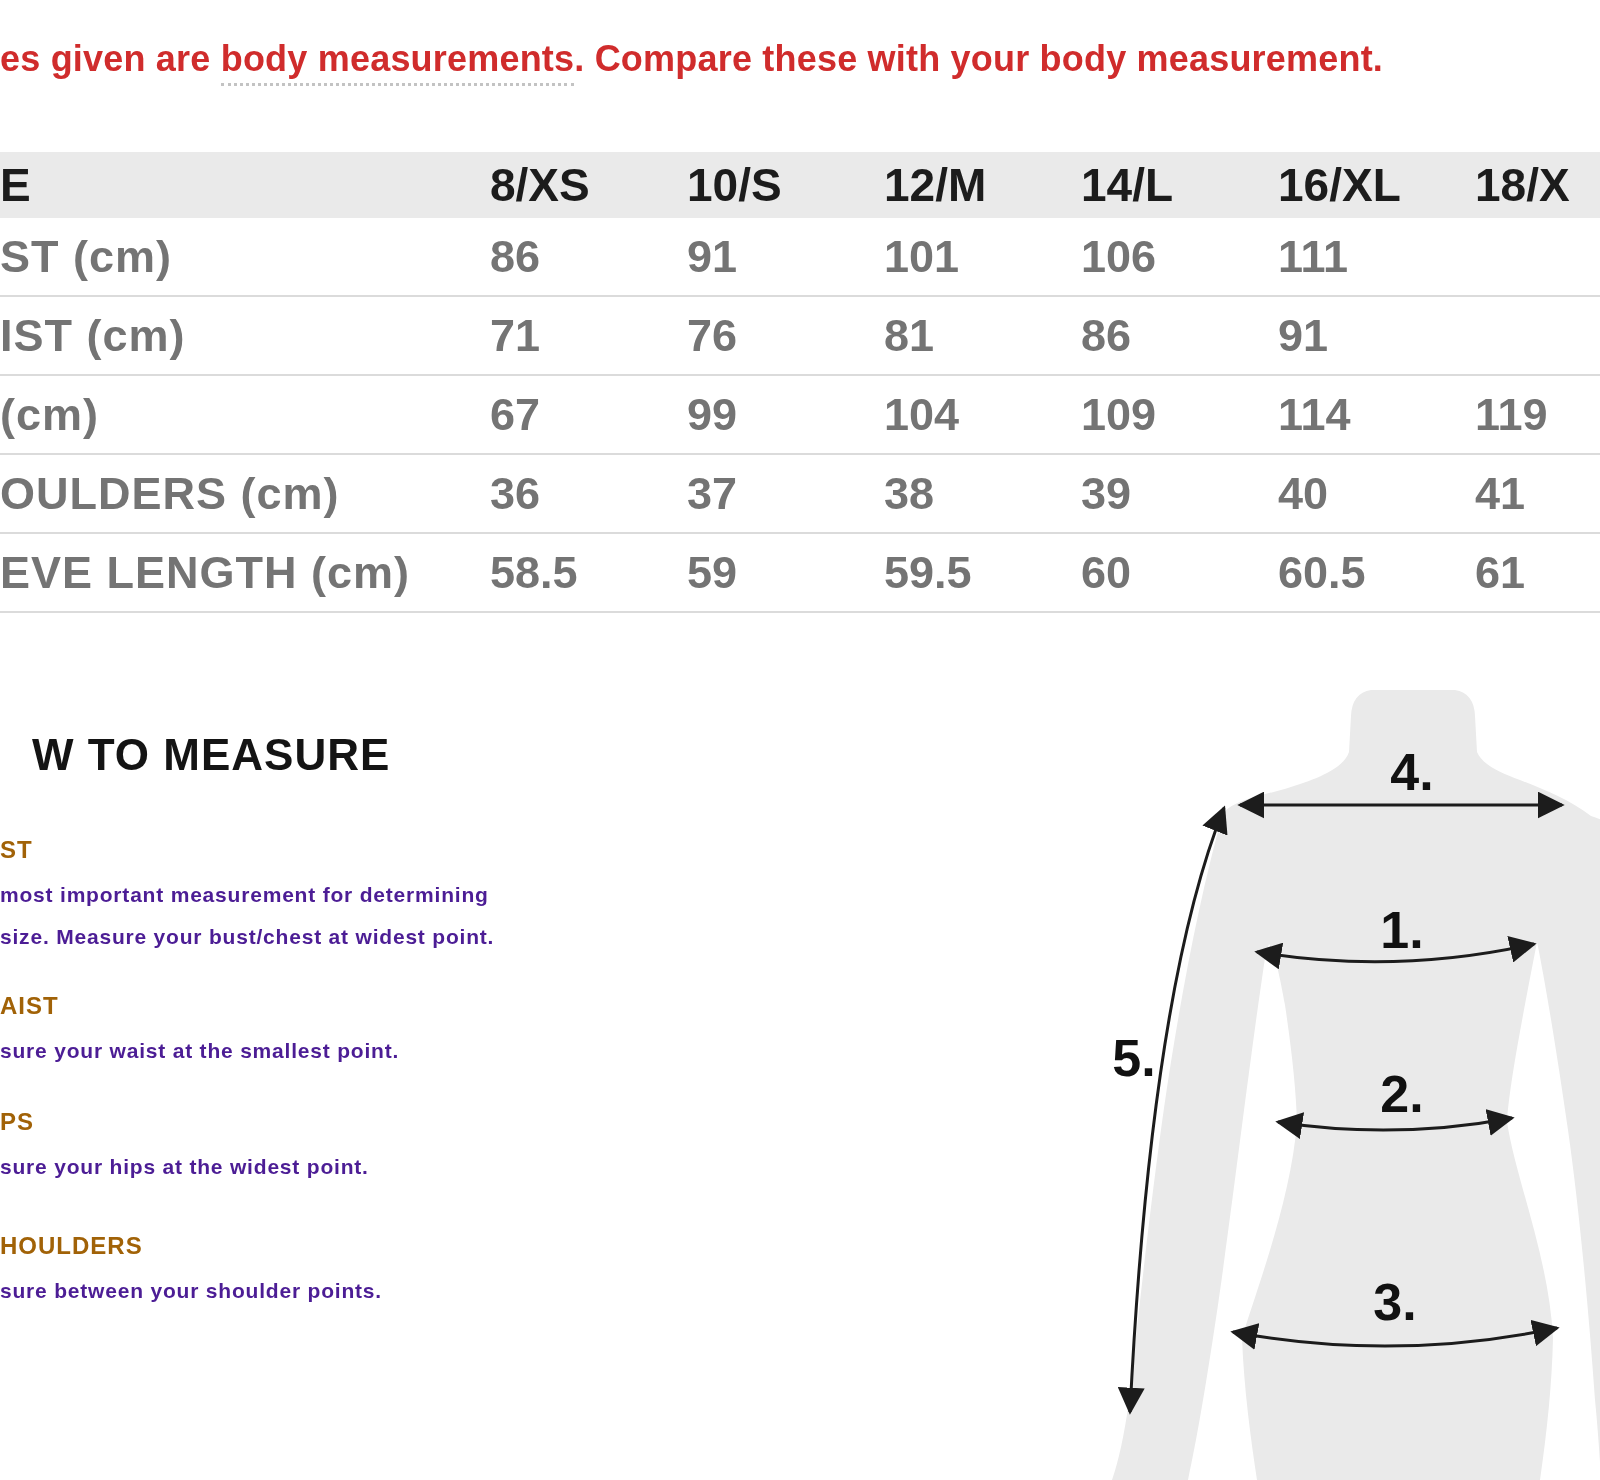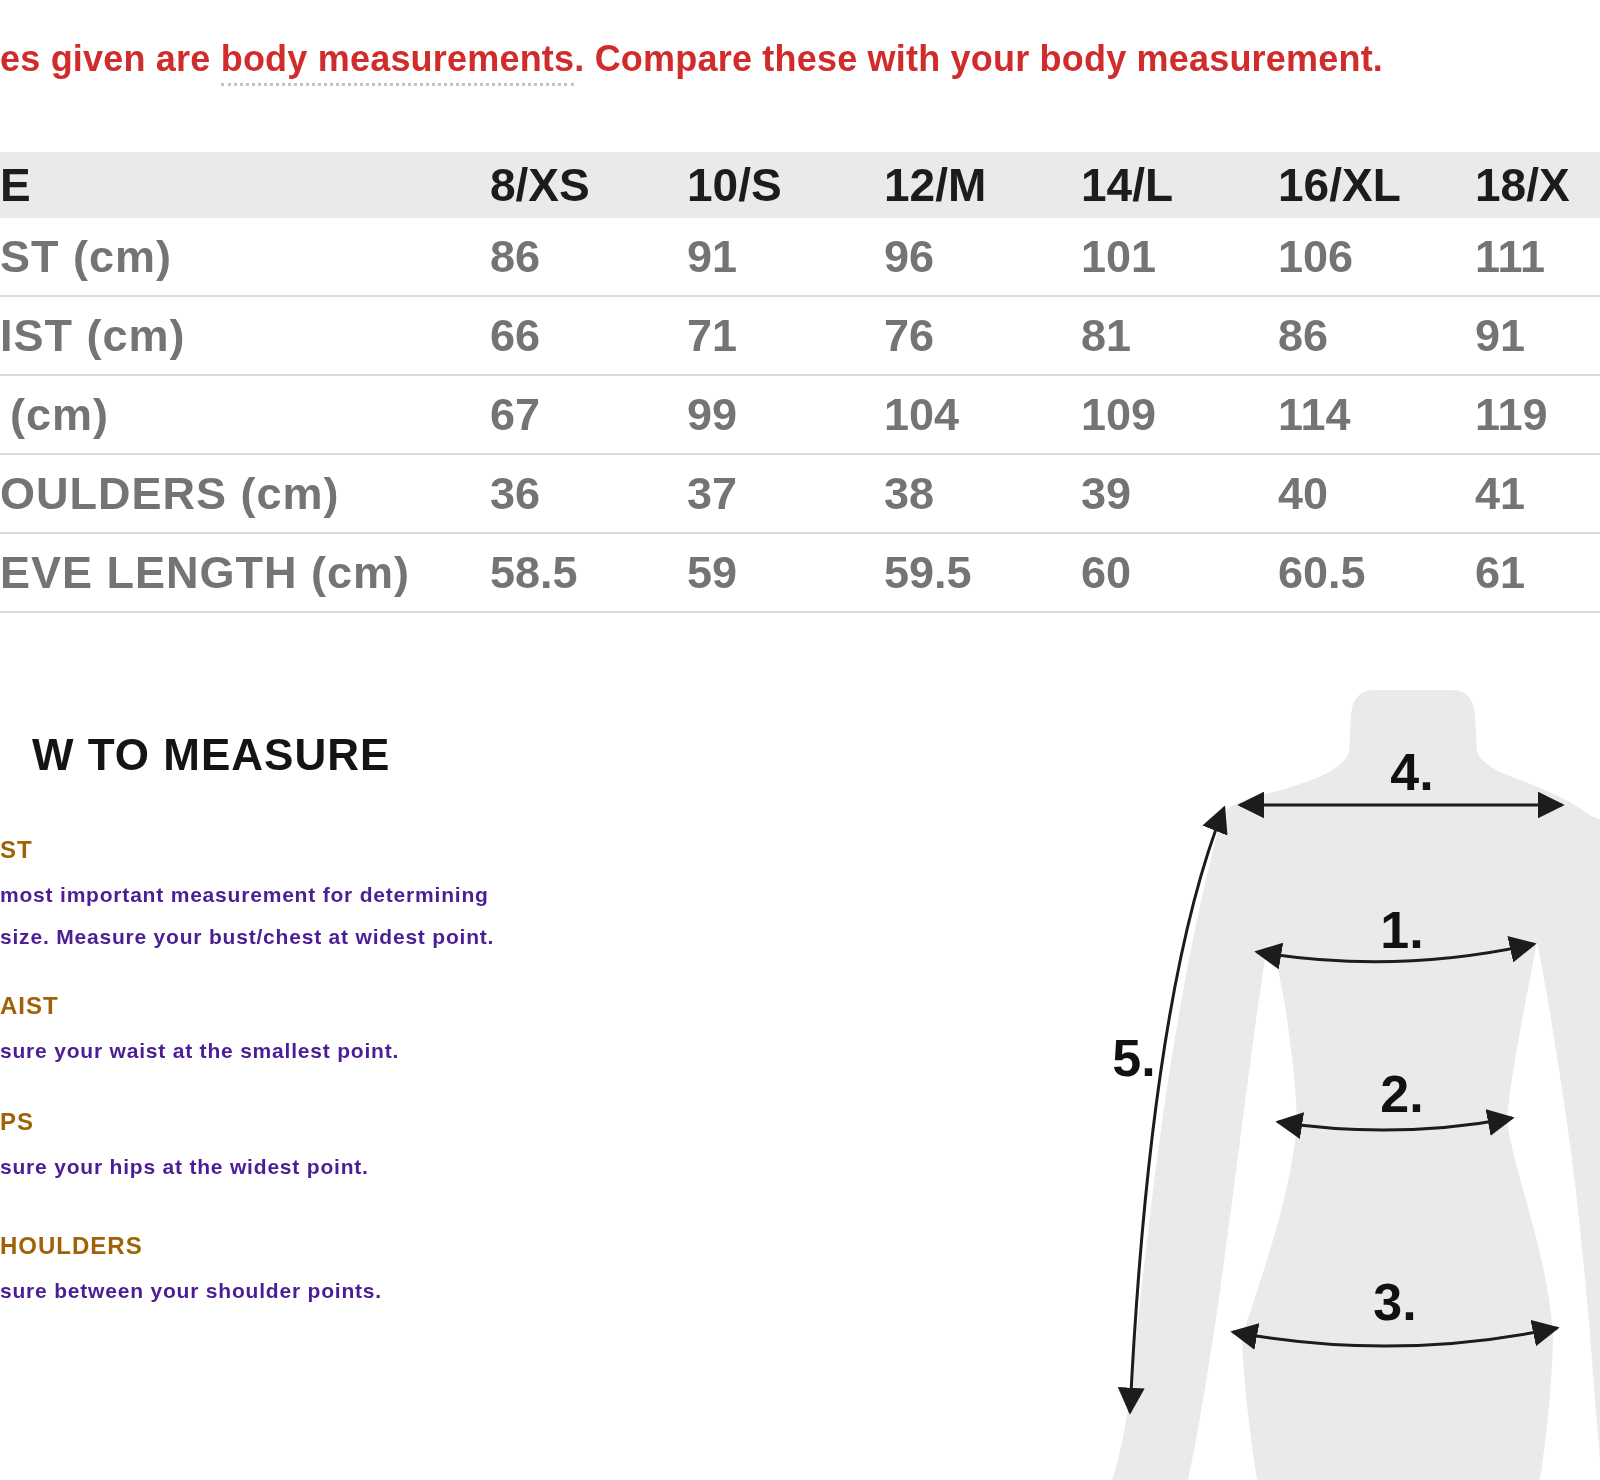--- a/index.html
+++ b/index.html
@@ -12,21 +12,21 @@
   .note .u{border-bottom:3px dotted #c3c3c3;padding-bottom:4px;}
 
   
   .size-table{position:absolute;left:0;top:152px;width:1672px;}
   .thead{height:66px;background:#eaeaea;display:flex;align-items:center;
          font-size:46px;font-weight:700;color:#1c1c1c;}
   .trow{height:79px;display:flex;align-items:center;border-bottom:2px solid #dbdbdb;
         box-sizing:border-box;font-size:45px;font-weight:700;color:#747474;}
   .cell-label{width:490px;text-align:left;letter-spacing:1px;flex:0 0 auto;}
   .cell{width:197px;text-align:left;flex:0 0 auto;}
-  .indent{padding-left:10px;box-sizing:border-box;}
+  .indent{box-sizing:border-box;}
 
   
   .htm-title{position:absolute;left:0;top:730px;font-size:44px;font-weight:800;
              color:#141414;letter-spacing:1px;padding-left:32px;}
   .htm-section{position:absolute;left:0;}
   .htm-heading{font-size:24px;font-weight:800;color:#a16207;letter-spacing:1px;margin-bottom:10px;}
   .htm-text{font-size:21px;font-weight:700;color:#4c1d95;letter-spacing:0.8px;line-height:42px;}
 
   .figure-wrap{position:absolute;left:1050px;top:660px;width:550px;height:820px;}
   svg text{font-family:"Liberation Sans", sans-serif;}
@@ -46,28 +46,26 @@
         <div class="cell">12/M</div>
         <div class="cell">14/L</div>
         <div class="cell">16/XL</div>
         <div class="cell">18/X</div>
       </div>
     <div>
         <div class="trow">
           <div class="cell-label">ST (cm)</div>
           <div class="cell">86</div>
           <div class="cell">91</div>
-          <div class="cell">96</div>
           <div class="cell">101</div>
           <div class="cell">106</div>
           <div class="cell">111</div>
         </div>
         <div class="trow">
           <div class="cell-label">IST (cm)</div>
-          <div class="cell">66</div>
           <div class="cell">71</div>
           <div class="cell">76</div>
           <div class="cell">81</div>
           <div class="cell">86</div>
           <div class="cell">91</div>
         </div>
         <div class="trow">
           <div class="cell-label indent">(cm)</div>
           <div class="cell">67</div>
           <div class="cell">99</div>

